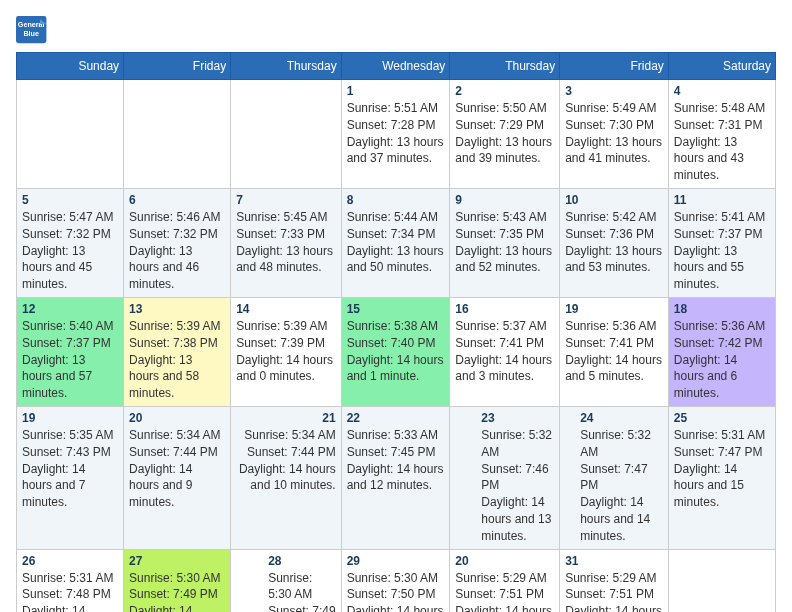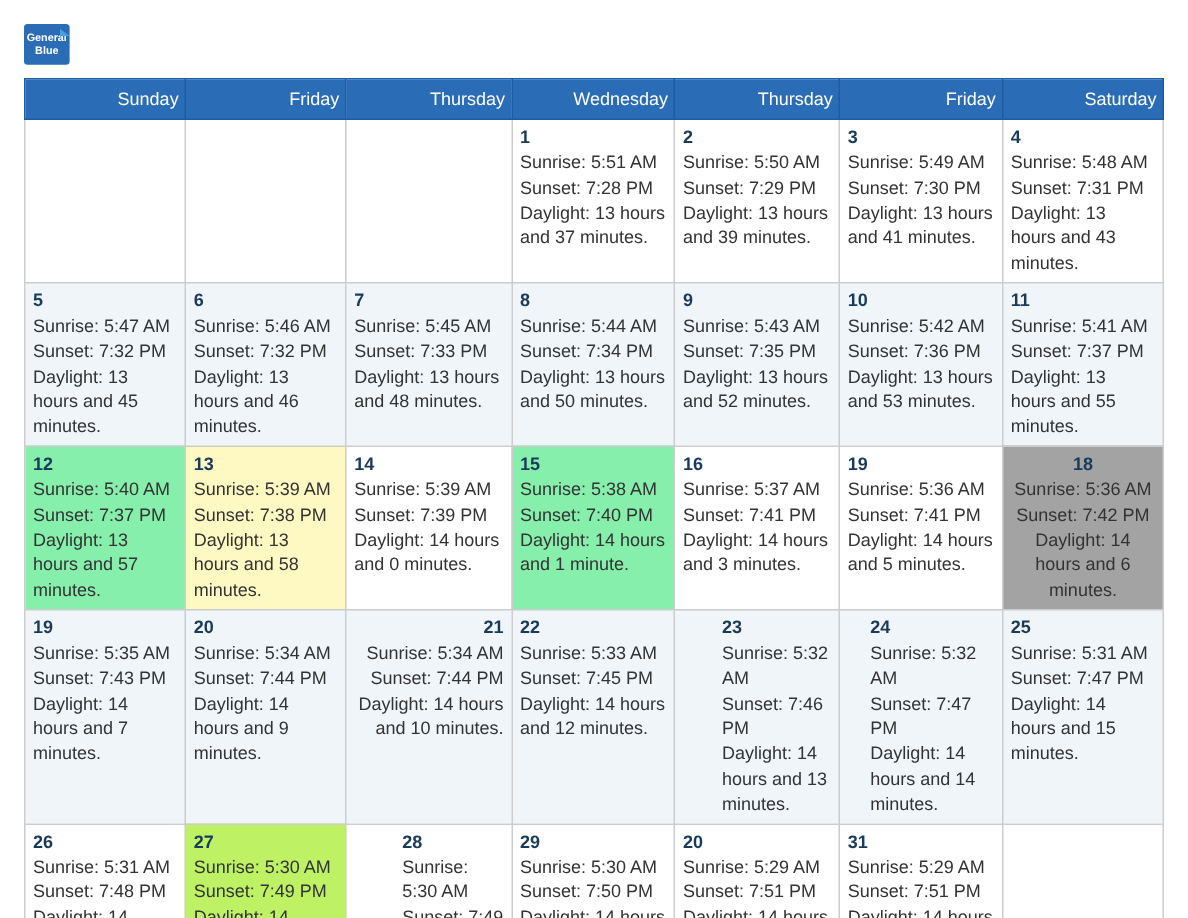--- a/index.html
+++ b/index.html
@@ -186,21 +186,21 @@
           <div class="day-info">Sunrise: 5:38 AM<br>Sunset: 7:40 PM<br>Daylight: 14 hours and 1 minute.</div>
         </td>
         <td style="background-color: rgb(255, 255, 255);">
           <span class="day-number">16</span>
           <div class="day-info">Sunrise: 5:37 AM<br>Sunset: 7:41 PM<br>Daylight: 14 hours and 3 minutes.</div>
         </td>
         <td style="background-color: rgb(255, 255, 255);">
           <span class="day-number">19</span>
           <div class="day-info">Sunrise: 5:36 AM<br>Sunset: 7:41 PM<br>Daylight: 14 hours and 5 minutes.</div>
         </td>
-        <td style="background-color: #a3a3a3; text-align: center;">
+        <td style="background-color: #c4b5fd;">
           <span class="day-number">18</span>
           <div class="day-info">Sunrise: 5:36 AM<br>Sunset: 7:42 PM<br>Daylight: 14 hours and 6 minutes.</div>
         </td>
       </tr>
       <tr>
         <td style="background-color: rgb(240, 245, 250);">
           <span class="day-number">19</span>
           <div class="day-info">Sunrise: 5:35 AM<br>Sunset: 7:43 PM<br>Daylight: 14 hours and 7 minutes.</div>
         </td>
         <td style="background-color: rgb(240, 245, 250);">

